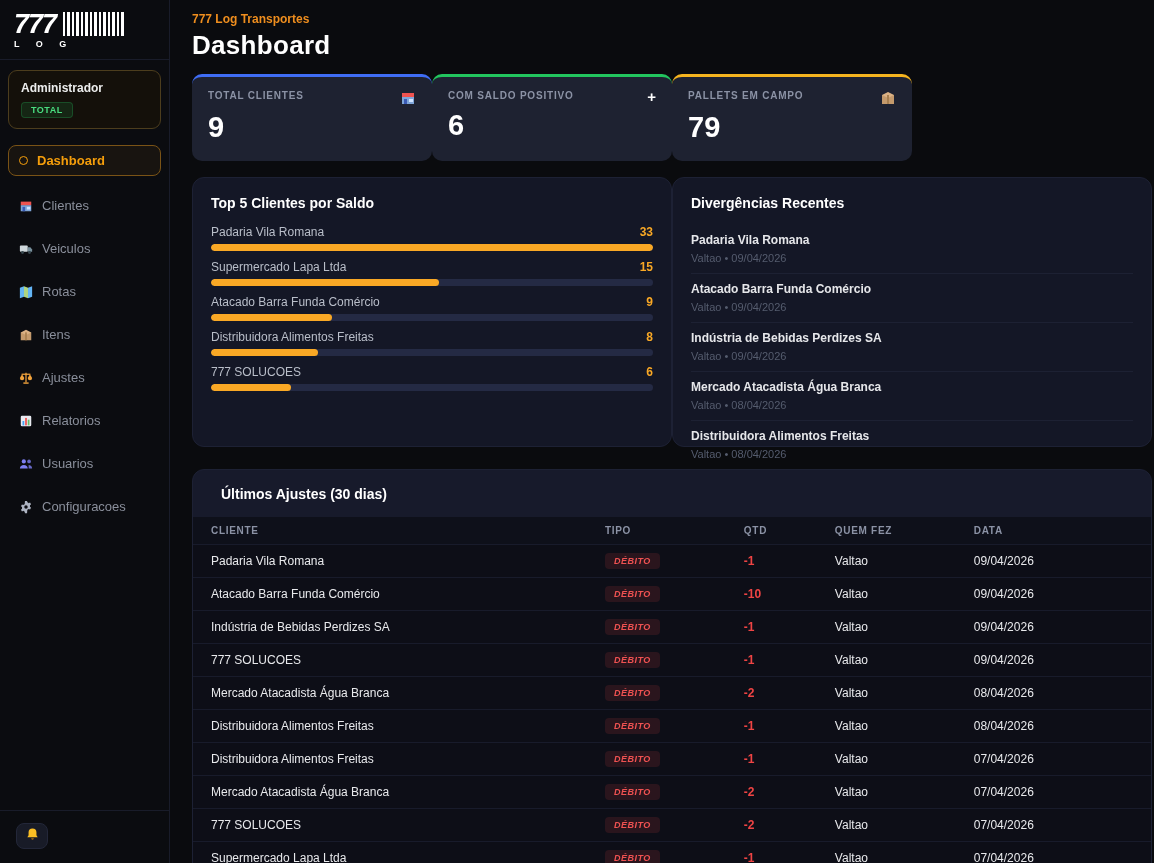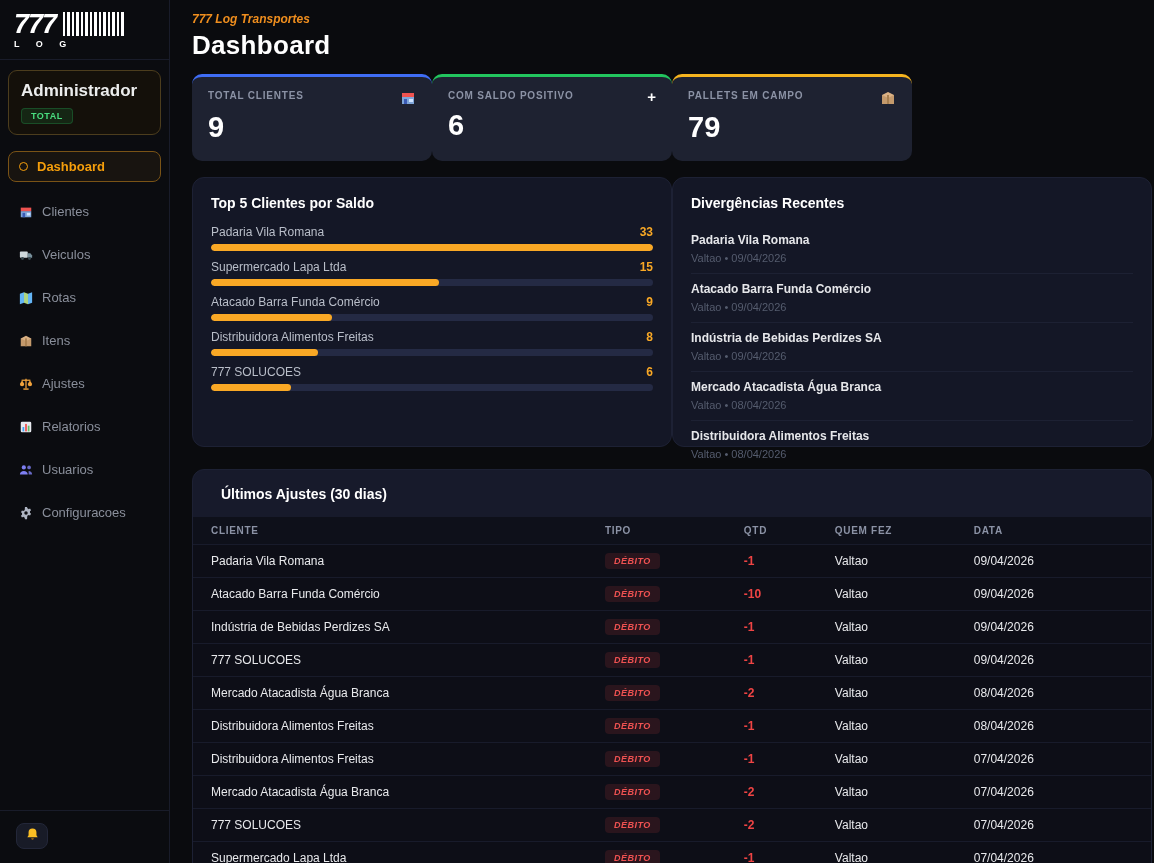--- a/index.html
+++ b/index.html
@@ -9,35 +9,35 @@
     background:#0a0b0e; color:#e8e9ec; display:flex;
   }
   
   .sidebar { width:170px; min-width:170px; background:#0b0c10; border-right:1px solid #191c2a; display:flex; flex-direction:column; }
   .logo-block { padding:12px 14px 10px; border-bottom:1px solid #191c2a; }
   .logo-top { display:flex; align-items:flex-end; gap:7px; }
   .logo-777 { font-size:27px; font-weight:800; font-style:italic; color:#ffffff; line-height:0.9; letter-spacing:-1px; }
   .barcode { width:62px; height:24px; background:repeating-linear-gradient(90deg,#ffffff 0 2px,transparent 2px 4px, #ffffff 4px 7px, transparent 7px 9px); }
   .logo-sub { font-size:9px; font-weight:700; letter-spacing:7px; color:#ffffff; margin-top:3px; }
   .admin-card { margin:10px 8px 16px; padding:10px 12px; background:#14100a; border:1px solid #4c3d1d; border-radius:9px; }
-  .admin-name { font-size:17px; font-weight:700; color:#eceded; }
+  .admin-name { font-size:12px; font-weight:700; color:#eceded; }
   .admin-badge { display:inline-block; margin-top:7px; font-size:9px; font-weight:700; letter-spacing:.5px; color:#4ade80; background:rgba(34,197,94,.13); border:1px solid rgba(34,197,94,.25); padding:2px 9px; border-radius:4px; }
   .nav { padding:0 8px; }
   .nav-item { display:flex; align-items:center; gap:9px; padding:7px 10px; margin-bottom:12px; border-radius:8px; color:#8a8f9b; font-size:13px; cursor:pointer; border:1px solid transparent; }
   .nav-item.active { border-color:#7a5316; background:rgba(245,158,11,.06); color:#f59e0b; font-weight:600; margin-bottom:14px; }
   .ring-icon { width:9px; height:9px; border:1.5px solid #f59e0b; border-radius:50%; display:inline-block; }
   .nav-ic { width:14px; height:14px; display:inline-flex; }
   .nav-ic svg { width:14px; height:14px; }
   .sidebar-footer { margin-top:auto; border-top:1px solid #191c2a; padding:12px 16px 14px; }
   .bell-btn { width:32px; height:26px; background:#181b27; border:1px solid #232739; border-radius:8px; display:flex; align-items:center; justify-content:center; cursor:pointer; }
   .bell-btn svg { width:15px; height:15px; }
   
   .main { flex:1; padding:12px 2px 0 22px; background:#0a0b0e; }
   .page-head { margin-bottom:13px; }
-  .brand-line { font-size:12px; font-weight:700; color:#ef8e1e;font-style:italic; }
+  .brand-line { font-size:12px; font-weight:700; color:#ef8e1e; }
   .page-title { font-size:26px; font-weight:800; color:#ffffff; margin-top:4px; letter-spacing:.3px; }
   
   .stats-grid { display:grid; grid-template-columns:repeat(4,1fr); margin-bottom:16px; }
   .stat-card { background:#1e2231; border-radius:10px; border-top:3px solid transparent; padding:13px 16px 14px; height:87px; }
   .stat-top { display:flex; justify-content:space-between; align-items:flex-start; }
   .stat-label { font-size:10px; font-weight:700; color:#8b92a5; letter-spacing:.8px; }
   .stat-ic { width:16px; height:16px; display:flex; }
   .stat-ic svg { width:16px; height:16px; }
   .stat-glyph { font-size:15px; font-weight:700; color:#ffffff; line-height:14px; }
   .stat-value { font-size:29px; font-weight:800; color:#ffffff; margin-top:5px; }

